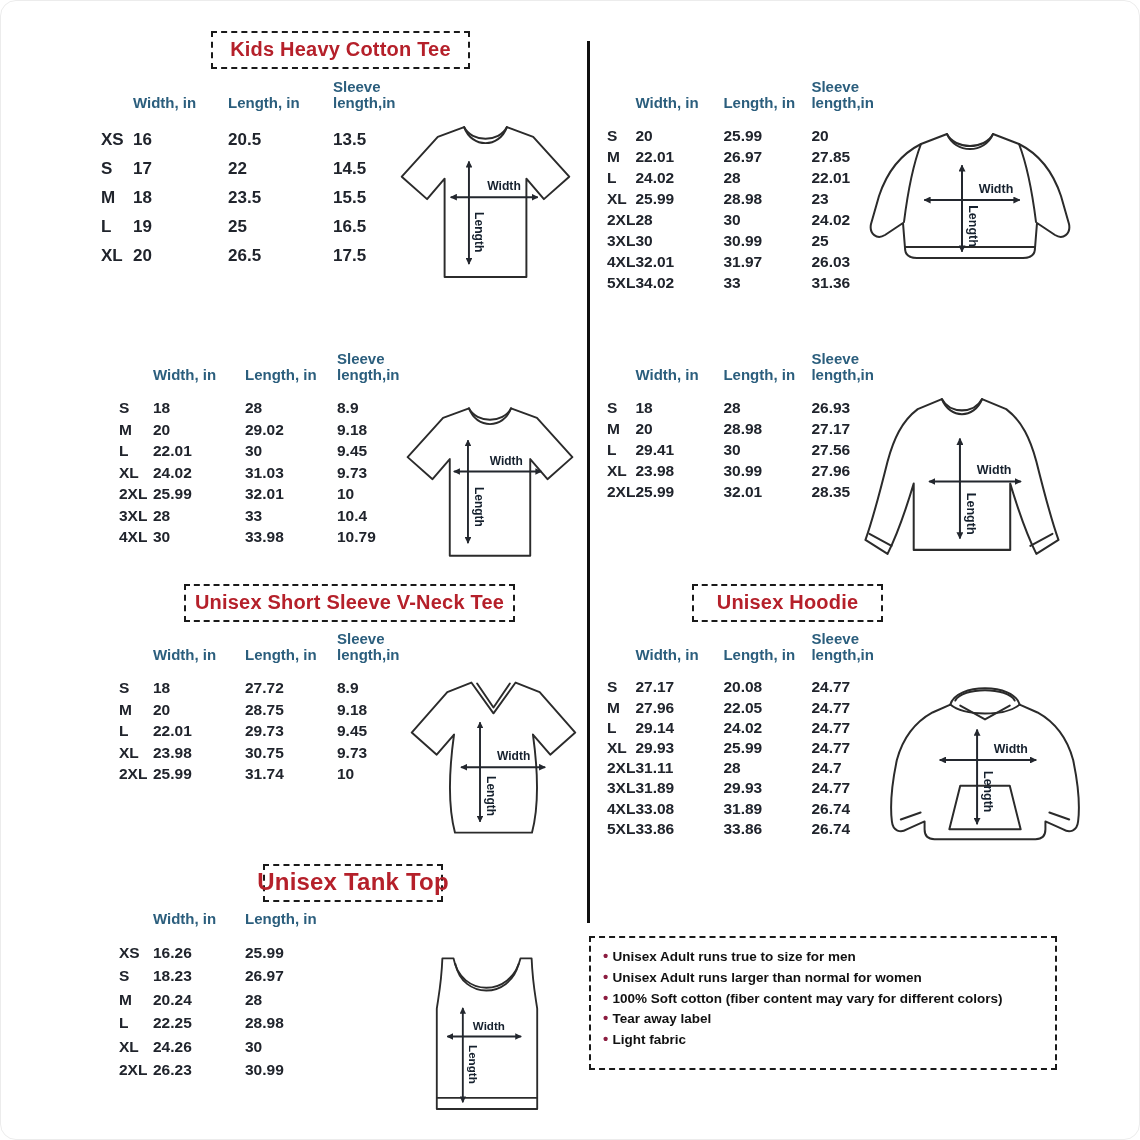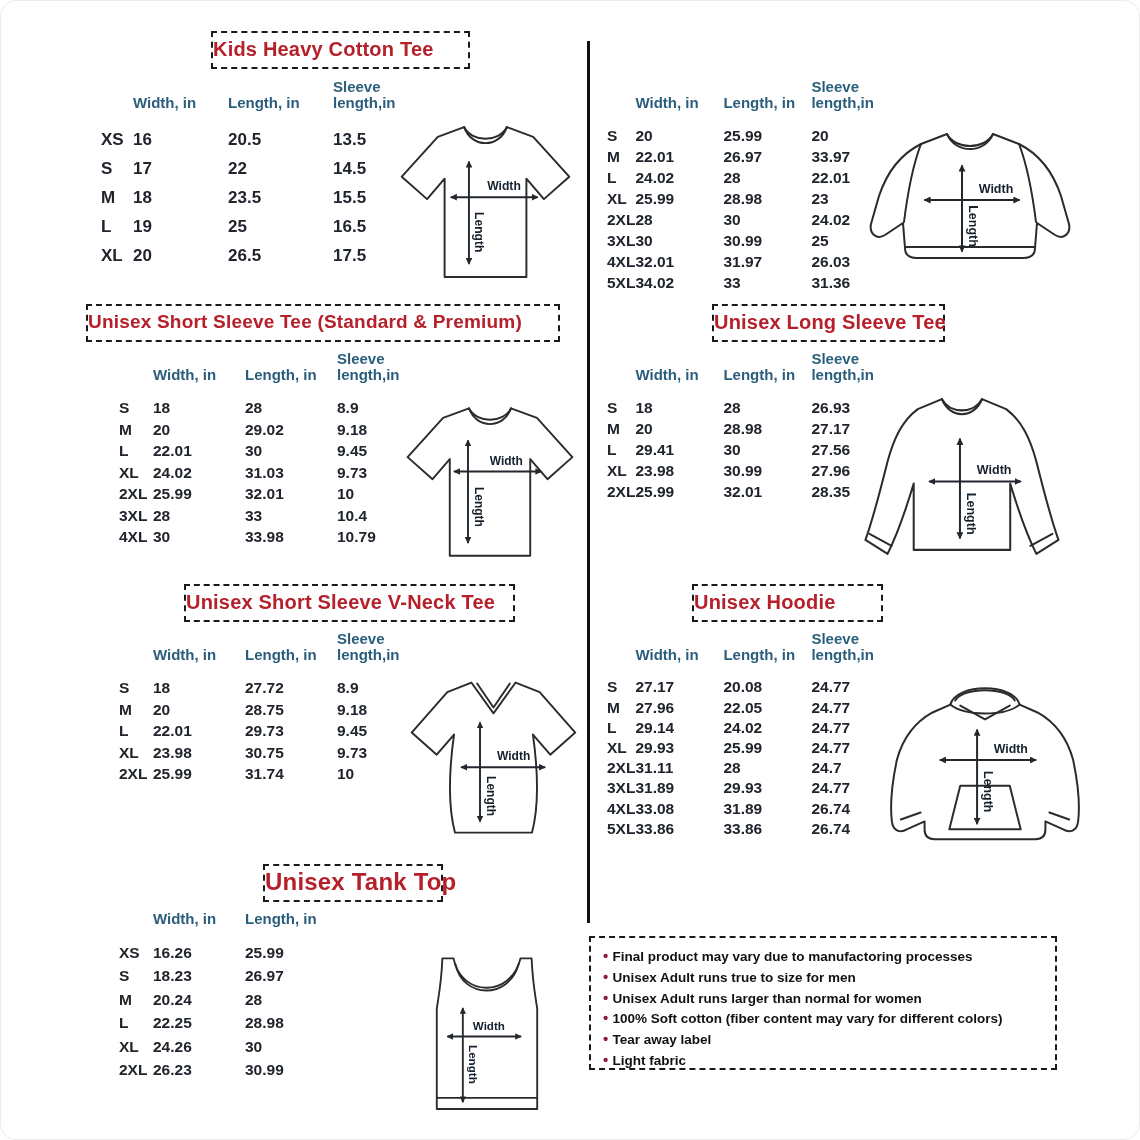--- a/index.html
+++ b/index.html
@@ -1,21 +1,21 @@
 <!DOCTYPE html>
 <html><head>
 <meta charset="utf-8">
 <style>
   html,body{margin:0;padding:0;background:#fff;}
   body{width:1140px;height:1140px;position:relative;font-family:"Liberation Sans","DejaVu Sans",sans-serif;}
   .canvas{position:absolute;inset:0;background:#fff;border:1px solid #ececec;border-radius:16px;overflow:hidden;}
 
   .divider{position:absolute;left:586px;top:40px;width:3px;height:882px;background:#101010;}
 
-  .title-box{position:absolute;border:2px dashed #1a1a1a;background:#fff;display:flex;align-items:center;justify-content:flex-start;
+  .title-box{position:absolute;border:2px dashed #1a1a1a;background:#fff;display:flex;align-items:center;justify-content:center;
              color:#b5202a;font-weight:bold;white-space:nowrap;letter-spacing:.2px;}
   .title-box span{transform:translateY(-1px);}
 
   .tblwrap{position:absolute;}
   table.size-table{border-collapse:collapse;table-layout:fixed;}
   table.size-table th,table.size-table td{padding:0;font-weight:bold;color:#20242c;text-align:left;white-space:nowrap;}
   table.size-table thead th{color:#2b5e7d;vertical-align:bottom;padding-bottom:14px;line-height:1.08;font-size:15px;}
   table.size-table thead th.c-sleeve{white-space:normal;}
   table.size-table tbody th{padding-left:10px;}
 
@@ -141,21 +141,21 @@
           <tr>
             <th>S</th>
             <td>20</td>
             <td>25.99</td>
             <td>20</td>
           </tr>
           <tr>
             <th>M</th>
             <td>22.01</td>
             <td>26.97</td>
-            <td>33.97</td>
+            <td>27.85</td>
           </tr>
           <tr>
             <th>L</th>
             <td>24.02</td>
             <td>28</td>
             <td>22.01</td>
           </tr>
           <tr>
             <th>XL</th>
             <td>25.99</td>
@@ -194,23 +194,20 @@
     <path d="M84,14 C92,34 122,34 130,14"></path>
     <path d="M42,127 L172,127"></path>
     <path d="M58,24 C48,50 44,78 41,102"></path>
     <path d="M156,24 C166,50 170,78 173,102"></path>
     <line class="arrow" x1="99" y1="46" x2="99" y2="131"></line>
     <line class="arrow" x1="62" y1="80" x2="156" y2="80"></line>
     <text x="133" y="73" text-anchor="middle">Width</text>
     <text x="106" y="106" text-anchor="middle" transform="rotate(90 106 106)">Length</text>
   </svg>
 
-  <div class="title-box" style="left:85px;top:303px;width:470px;height:34px;font-size:19px">
-    <span>Unisex Short Sleeve Tee (Standard &amp; Premium)</span>
-  </div>
   <div class="tblwrap left s2" style="left:108px;top:350px">
       <table class="size-table">
         <colgroup>
           <col class="c-corner">
           <col class="c-width">
           <col class="c-length">
           <col class="c-sleeve">
         </colgroup>
         <thead>
           <tr>
@@ -268,23 +265,20 @@
     </div>
   <svg class="art" style="left:398px;top:394px" width="182" height="176" viewBox="0 0 190 180">
     <path d="M73,12 L46,22 L9,63 L35,86 L53,65 L53,166 L137,166 L137,65 L155,86 L181,63 L144,22 L117,12 C109,28 81,28 73,12 Z"></path>
     <path d="M73,12 C81,34 109,34 117,12"></path>
     <line class="arrow" x1="72" y1="46" x2="72" y2="152"></line>
     <line class="arrow" x1="58" y1="78" x2="148" y2="78"></line>
     <text x="112" y="71" text-anchor="middle">Width</text>
     <text x="79" y="115" text-anchor="middle" transform="rotate(90 79 115)">Length</text>
   </svg>
 
-  <div class="title-box" style="left:711px;top:303px;width:229px;height:34px;font-size:20px">
-    <span>Unisex Long Sleeve Tee</span>
-  </div>
   <div class="tblwrap right s6" style="left:596px;top:350px">
       <table class="size-table">
         <colgroup>
           <col class="c-corner">
           <col class="c-width">
           <col class="c-length">
           <col class="c-sleeve">
         </colgroup>
         <thead>
           <tr>
@@ -542,21 +536,20 @@
     <path d="M32,14 C40,52 90,52 100,14"></path>
     <path d="M12,158 L120,158"></path>
     <line class="arrow" x1="40" y1="62" x2="40" y2="162"></line>
     <line class="arrow" x1="24" y1="92" x2="102" y2="92"></line>
     <text x="68" y="85" text-anchor="middle">Width</text>
     <text x="47" y="122" text-anchor="middle" transform="rotate(90 47 122)">Length</text>
   </svg>
 
   <div class="notes-box">
     <ul>
-      <li>Final product may vary due to manufactoring processes</li>
       <li>Unisex Adult runs true to size for men</li>
       <li>Unisex Adult runs larger than normal for women</li>
       <li>100% Soft cotton (fiber content may vary for different colors)</li>
       <li>Tear away label</li>
       <li>Light fabric</li>
     </ul>
   </div>
 
 </div>
 

